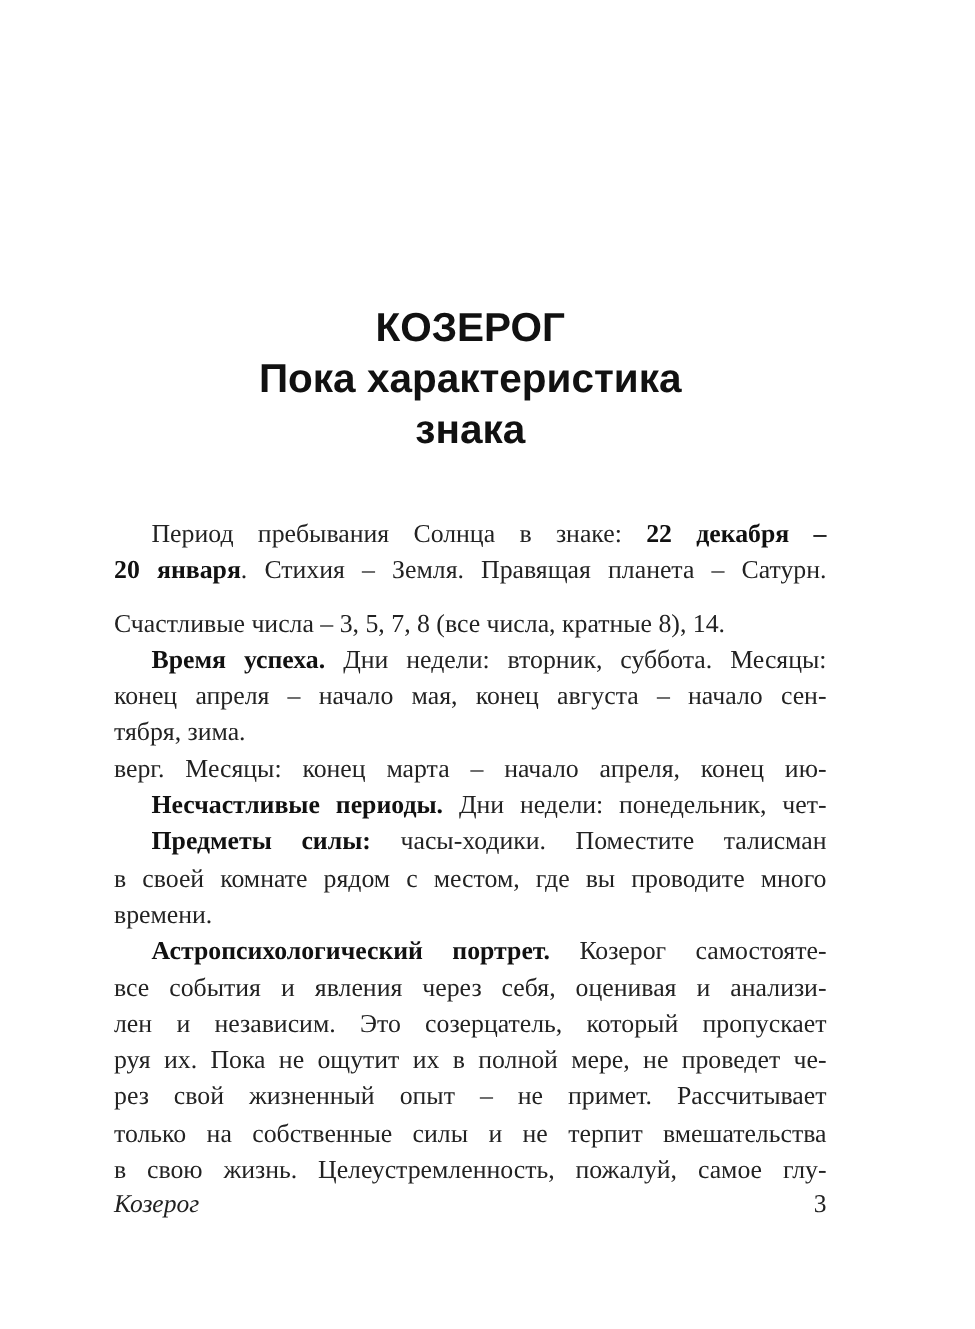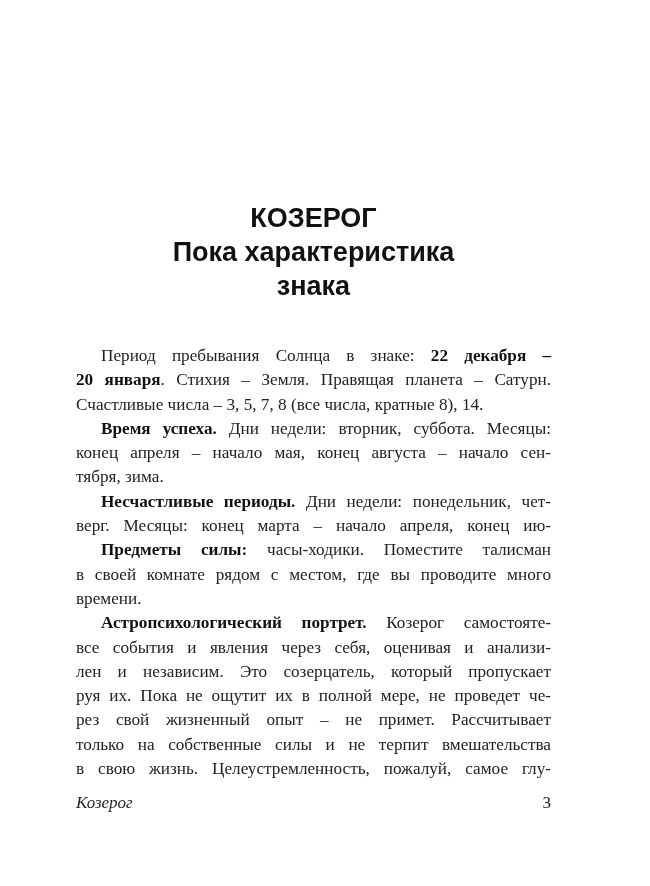--- a/index.html
+++ b/index.html
@@ -33,30 +33,30 @@
 <div class="heading">
   <div>КОЗЕРОГ</div>
   <div>Пока характеристика</div>
   <div>знака</div>
 </div>
 
 <div class="body">
   <p style="text-indent: 0px;">
     <span class="line" style="text-indent: 25px;"><span>Период пребывания Солнца в знаке: </span><b>22 декабря –</b></span>
     <span class="line" style="text-indent:0"><b>20 января</b><span>. Стихия – Земля. Правящая планета – Сатурн.</span></span>
-    <span class="line last" style="text-indent: 0px;"><span>Счастливые числа – 3, 5, 7, 8 (все числа, кратные 8), 14.</span></span>
+    <span class="line last" style="text-indent: 0px; margin-top: 11px;"><span>Счастливые числа – 3, 5, 7, 8 (все числа, кратные 8), 14.</span></span>
   </p>
   <p style="text-indent: 0px;">
     <span class="line" style="text-indent: 25px;"><b>Время успеха.</b><span> Дни недели: вторник, суббота. Месяцы:</span></span>
     <span class="line" style="text-indent: 0px;"><span>конец апреля – начало мая, конец августа – начало сен-</span></span>
     <span class="line last" style="text-indent: 0px;"><span>тября, зима.</span></span>
   </p>
   <p style="text-indent: 0px;">
+    <span class="line" style="text-indent: 0px;"><span>верг. Месяцы: конец марта – начало апреля, конец ию-</span></span>
     <span class="line" style="text-indent: 25px;"><b>Несчастливые периоды.</b><span> Дни недели: понедельник, чет-</span></span>
-    <span class="line" style="text-indent: 0px;"><span>верг. Месяцы: конец марта – начало апреля, конец ию-</span></span>
   </p>
   <p style="text-indent: 0px;">
     <span class="line" style="text-indent: 25px;"><b>Предметы силы:</b><span> часы-ходики. Поместите талисман</span></span>
     <span class="line" style="text-indent: 0px;"><span>в своей комнате рядом с местом, где вы проводите много</span></span>
     <span class="line last" style="text-indent: 0px;"><span>времени.</span></span>
   </p>
   <p style="text-indent: 0px;">
     <span class="line" style="text-indent: 25px;"><b>Астропсихологический портрет.</b><span> Козерог самостояте-</span></span>
     <span class="line" style="text-indent: 0px;"><span>все события и явления через себя, оценивая и анализи-</span></span>
     <span class="line" style="text-indent: 0px;"><span>лен и независим. Это созерцатель, который пропускает</span></span>

